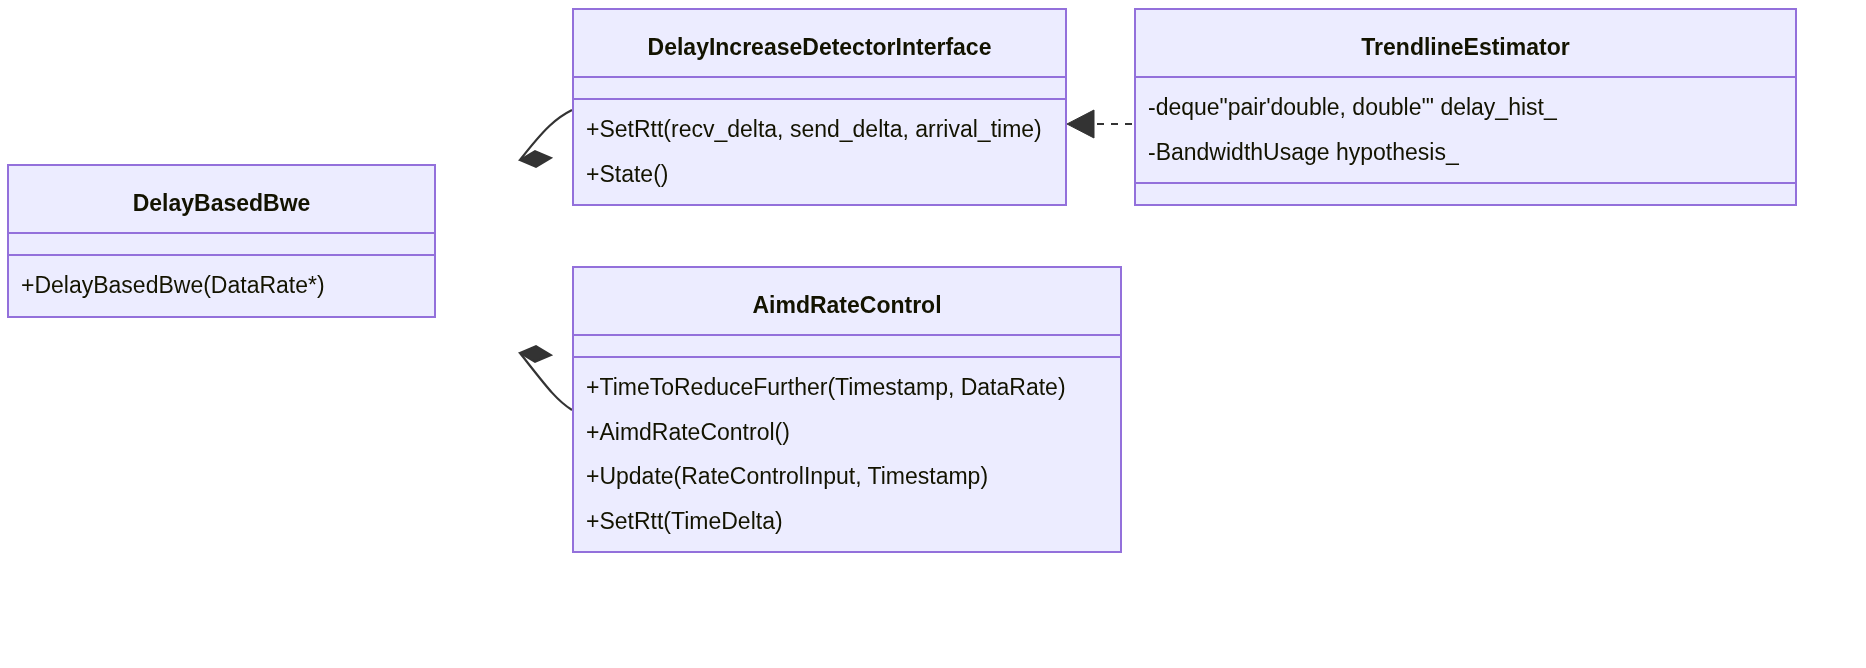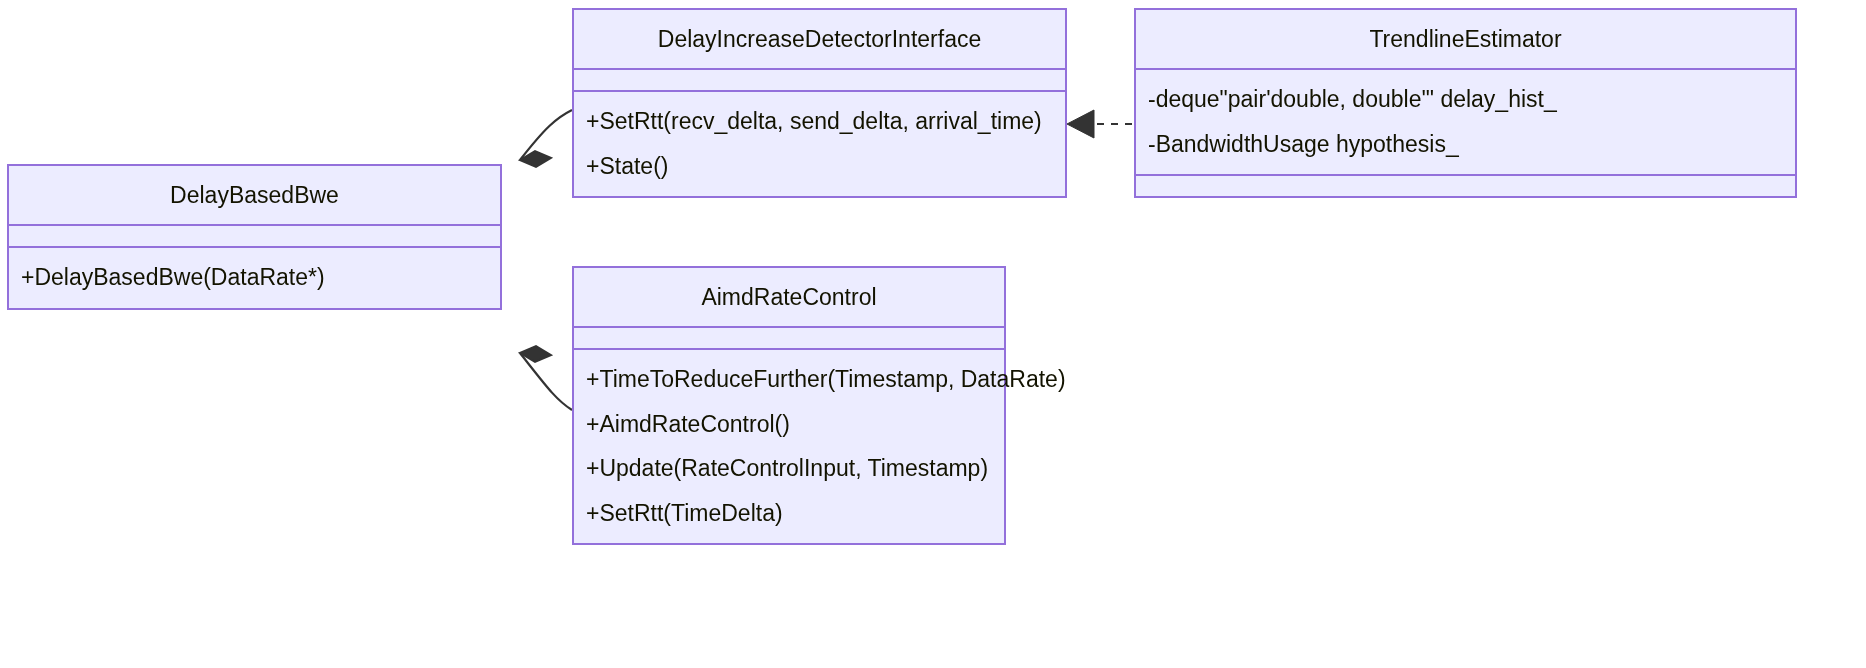--- a/index.html
+++ b/index.html
@@ -30,26 +30,27 @@
   .uml-class {
     position: absolute;
     box-sizing: border-box;
     background: #ECECFF;
     border: 2px solid #9370DB;
     display: flex;
     flex-direction: column;
   }
   .class-title {
     text-align: center;
-    font-weight: normal;
+    font-weight: bold;
     font-size: 23px;
     color: #131300;
     padding: 17px 14px 16px 14px;
     line-height: 1.1;
     white-space: nowrap;
+    margin-top: 8px;
   }
   .section-divider {
     border-top: 2px solid #9370DB;
   }
   .attr-section {
     min-height: 20px;
   }
   .member-section {
     padding: 7px 0 8px 0;
   }
@@ -60,22 +61,22 @@
     line-height: 1.15;
     white-space: nowrap;
   }
   .empty-section-pad {
     height: 18px;
   }
 
   
   #cls-delayincreasedetectorinterface { left: 572px;  top: 8px;   width: 495px; }
   #cls-trendlineestimator            { left: 1134px; top: 8px;   width: 663px; }
-  #cls-delaybasedbwe                 { left: 7px;    top: 164px; width: 495px; }
-  #cls-aimdratecontrol               { left: 572px;  top: 266px; width: 434px; justify-content: flex-end; }
+  #cls-delaybasedbwe                 { left: 7px;    top: 164px; width: 429px; }
+  #cls-aimdratecontrol               { left: 572px;  top: 266px; width: 550px; justify-content: flex-end; }
 </style>
 </head>
 <body>
 
 <div id="canvas">
 
   <svg id="edges" viewBox="0 0 1866 668" xmlns="http://www.w3.org/2000/svg">
 
     <g>
       <path d="M 520 160 C 545 128 556 118 572 110" fill="none" stroke="#333333" stroke-width="2.2"></path>

